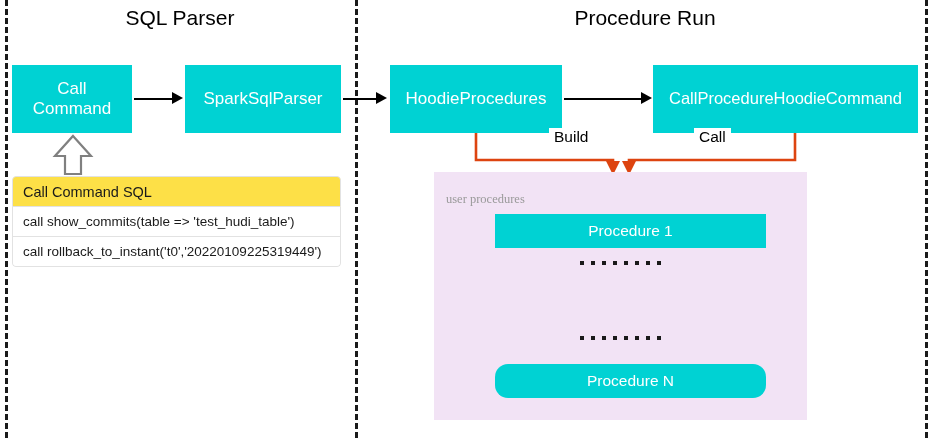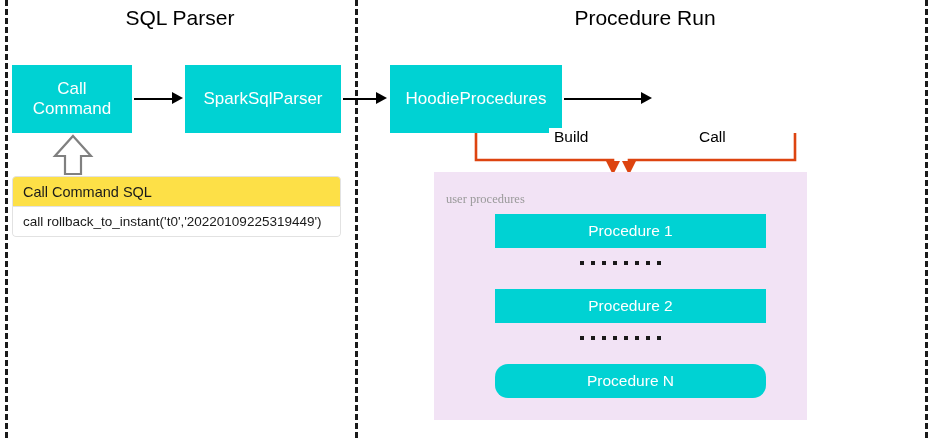--- a/index.html
+++ b/index.html
@@ -214,34 +214,36 @@
     <div>
       <div>Call</div>
       <div>Command</div>
     </div>
   </div>
 
   <div id="box-spark-parser" class="tealbox">SparkSqlParser</div>
 
   <div id="box-hoodie-proc" class="tealbox">HoodieProcedures</div>
 
+  <div id="box-call-cmd-cls" class="tealbox">CallProcedureHoodieCommand</div>
 
   <div id="arrow1-line" class="arrow-line"></div>
   <div id="arrow1-head" class="arrow-head"></div>
   <div id="arrow2-line" class="arrow-line"></div>
   <div id="arrow2-head" class="arrow-head"></div>
   <div id="arrow3-line" class="arrow-line"></div>
   <div id="arrow3-head" class="arrow-head"></div>
 
   <svg id="hollow-arrow" viewBox="0 0 42 42">
     <polygon points="21,2 39,22 29,22 29,40 13,40 13,22 3,22" fill="#ffffff" stroke="#808080" stroke-width="2.2" stroke-linejoin="miter"></polygon>
   </svg>
 
   <div id="sql-table">
     <div class="sql-head">Call Command SQL</div>
+    <div class="sql-row">call show_commits(table =&gt; 'test_hudi_table')</div>
     <div class="sql-row">call rollback_to_instant('t0','20220109225319449')</div>
   </div>
 
   <svg id="orange-layer">
 
     <path d="M 476 133 L 476 160 L 613 160 L 613 163" fill="none" stroke="#dd4410" stroke-width="2.6"></path>
     <polygon points="606,161 620,161 613,175" fill="#dd4410"></polygon>
 
     <path d="M 795 133 L 795 160 L 629 160 L 629 163" fill="none" stroke="#dd4410" stroke-width="2.6"></path>
     <polygon points="622,161 636,161 629,175" fill="#dd4410"></polygon>
@@ -259,21 +261,20 @@
       <i></i>
         <i></i>
         <i></i>
         <i></i>
         <i></i>
         <i></i>
         <i></i>
         <i></i>
     </div>
 
-    <div id="proc-2" class="proc-box">Procedure 2</div>
 
     <div id="dots-2" class="dots">
       <i></i>
         <i></i>
         <i></i>
         <i></i>
         <i></i>
         <i></i>
         <i></i>
         <i></i>

